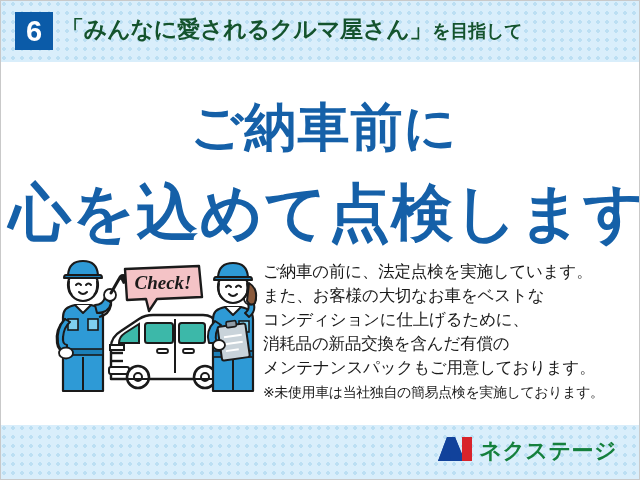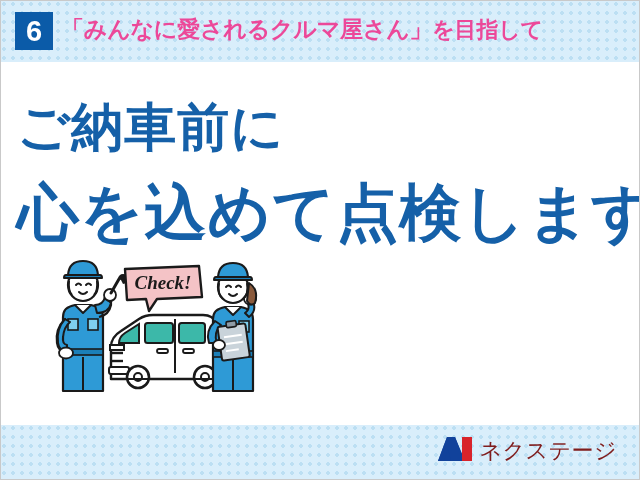--- a/index.html
+++ b/index.html
@@ -49,40 +49,40 @@
     text-align: center;
     letter-spacing: 0;
   }
   .header-text {
     position: absolute;
     left: 60px;
     top: 13px;
     height: 36px;
     display: flex;
     align-items: baseline;
-    color: #ec4899;
+    color: #14532d;
     white-space: nowrap;
   }
   .header-main {
     font-size: 23px;
     font-weight: bold;
     letter-spacing: -0.2px;
   }
   .header-sub {
-    font-size: 22px;
+    font-size: 18px;
     font-weight: bold;
     letter-spacing: -0.2px;
   }
 
   
   .headline {
     position: absolute;
-    left: 16px;
+    left: 8px;
     right: 0;
-    text-align: left;
+    text-align: center;
     color: #1560a8;
     font-weight: bold;
     letter-spacing: 1px;
     white-space: nowrap;
   }
   .headline-1 { top: 92px;  font-size: 52px; }
   .headline-2 { top: 170px; font-size: 62px; }
 
   
   .body-copy {
@@ -121,22 +121,22 @@
     position: absolute;
     right: 22px;
     bottom: 13px;
     display: flex;
     align-items: center;
     gap: 7px;
   }
   .logo-mark { display: block; }
   .logo-word {
     font-size: 22px;
-    font-weight: normal;
-    color: #7f1d1d;
+    font-weight: bold;
+    color: #15803d;
     letter-spacing: 0.5px;
     white-space: nowrap;
   }
 </style>
 </head>
 <body>
 
 <div id="ad">
 
   <div class="band band-top"></div>
@@ -268,20 +268,28 @@
       </g>
 
       <g>
         <path d="M72 12 L146 9 L149 40 L104 42 L96 54 L93 42 L74 43 Z" fill="#f4c3c6" stroke="#1a1a1a" stroke-width="2.4" stroke-linejoin="round"></path>
         <text x="110" y="32" text-anchor="middle" font-family="'Liberation Serif', 'DejaVu Serif', serif" font-size="19" font-style="italic" font-weight="bold" fill="#1a1a1a">Check!</text>
       </g>
 
     </svg>
   </div>
 
+  <div class="body-copy">
+    <div class="body-line">ご納車の前に、法定点検を実施しています。</div>
+    <div class="body-line">また、お客様の大切なお車をベストな</div>
+    <div class="body-line">コンディションに仕上げるために、</div>
+    <div class="body-line">消耗品の新品交換を含んだ有償の</div>
+    <div class="body-line">メンテナンスパックもご用意しております。</div>
+    <div class="body-note">※未使用車は当社独自の簡易点検を実施しております。</div>
+  </div>
 
   <div class="band band-bottom"></div>
 
   <div class="logo">
     <span class="logo-mark">
       <svg width="34" height="24" viewBox="0 0 34 24" xmlns="http://www.w3.org/2000/svg">
         <path d="M0 24 L9 0 L17 0 L25 19 L25 0 L34 0 L34 24 L25 24 L17 6 L13 24 Z" fill="#11429b"></path>
         <path d="M24 0 L34 0 L34 24 L24 24 Z" fill="#d8232a"></path>
         <path d="M0 24 L9 0 L17 0 L24 18 L24 24 L13 24 L10 12 L6 24 Z" fill="#11429b"></path>
       </svg>

